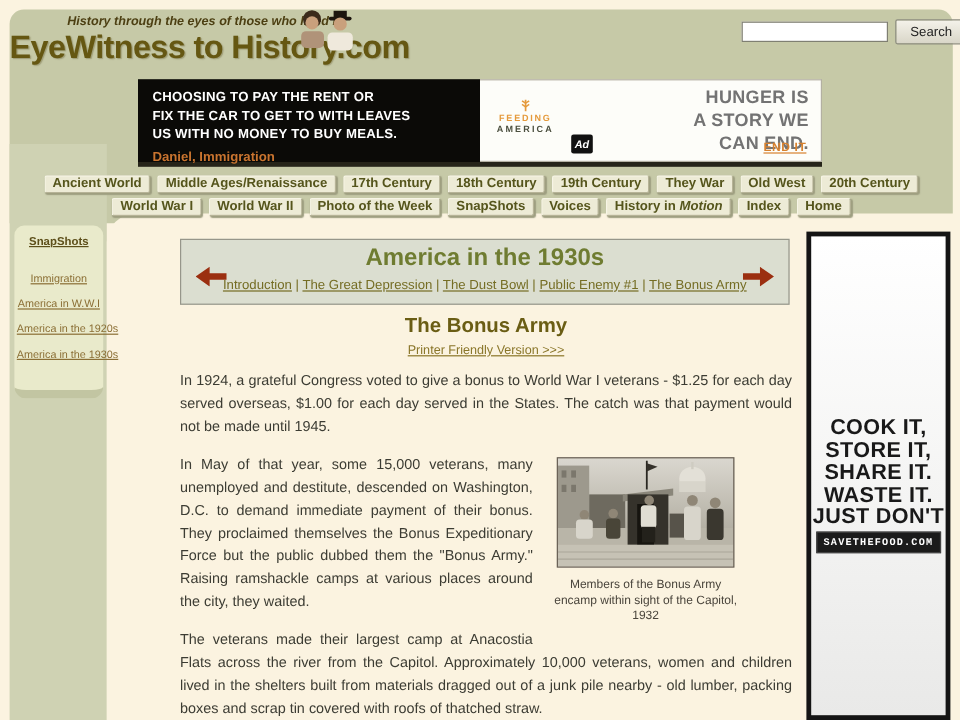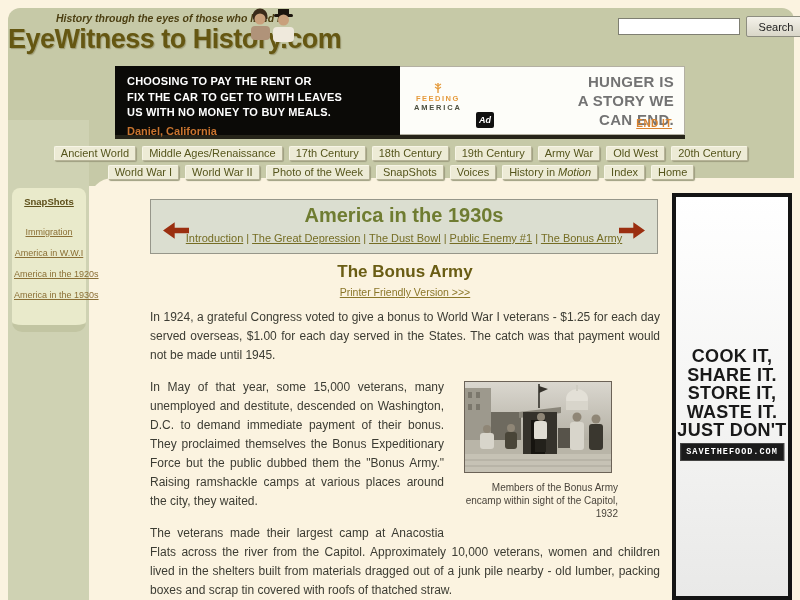--- a/index.html
+++ b/index.html
@@ -44,21 +44,21 @@
   .fa-l2 { font-size:7.5px; font-weight:bold; letter-spacing:1.8px; color:#4b4f3f; }
   .adcouncil { position:absolute; left:76px; bottom:6px; width:18px; height:16px; background:#111;
                color:#fff; font-size:9px; font-weight:bold; font-style:italic;
                display:flex; align-items:center; justify-content:center; border-radius:2px; }
 
   
   .nav-row { position:absolute; left:8px; width:786px; display:flex; justify-content:center; gap:6px; }
   .nav-row1 { top:146px; } .nav-row2 { top:165px; }
   .nav-btn { background:#edebd6; border:1px solid #f7f5e6; border-right-color:#b6b397;
              border-bottom-color:#b6b397; box-shadow:1px 1px 1px #9e9e80; border-radius:2px;
-             color:#55551c; font-weight:normal; font-size:11px; padding:0 6px 1px; white-space:nowrap;
+             color:#55551c; font-weight:bold; font-size:11px; padding:0 6px 1px; white-space:nowrap;
              cursor:pointer; }
   .nav-btn em { font-style:italic; }
 
   
   .side-panel { position:absolute; left:12px; top:188px; width:74px; background:#e9eacb;
                 border-radius:8px 8px 10px 10px; border-bottom:7px solid #c2c5a2;
                 padding:8px 2px 14px; text-align:center; }
   .side-title { font-size:9.5px; font-weight:bold; color:#5d4f1a; text-decoration:underline;
                 margin-bottom:20px; cursor:pointer; }
   .side-link { display:block; font-size:9px; color:#8b6f35; text-decoration:underline;
@@ -75,21 +75,21 @@
   .arrow-left  { left:12px;  clip-path:polygon(100% 34%, 45% 34%, 45% 2%, 0 50%, 45% 98%, 45% 66%, 100% 66%); }
   .arrow-right { right:12px; clip-path:polygon(0 34%, 55% 34%, 55% 2%, 100% 50%, 55% 98%, 55% 66%, 0 66%); }
 
   
   .content { position:absolute; left:150px; top:262px; width:510px; }
   .article-title { text-align:center; font-size:17px; font-weight:bold; color:#6a5d14; }
   .printer { text-align:center; font-size:10.5px; margin:4px 0 10px; }
   .printer span { color:#8a7629; text-decoration:underline; cursor:pointer; }
   .content p { text-align:justify; font-size:12px; line-height:19px; color:#3c3c33; margin-bottom:13px; }
   .content p.cont { margin-top:-13px; }
-  .photo-float { float:right; width:160px; margin:3px 42px 6px 14px; text-align:right; }
+  .photo-float { float:right; width:160px; margin:3px 42px 6px 14px; text-align:center; }
   .photo-frame { width:148px; height:92px; margin:0 auto; border:1px solid #6b6257; background:#b9b5a8; }
   .photo-caption { font-size:10px; line-height:13px; color:#4a453c; margin-top:8px; }
 
   
   .tower { position:absolute; left:672px; top:193px; width:120px; height:407px;
            background:#141414; padding:4px; cursor:pointer; }
   .tower-inner { position:relative; width:100%; height:100%;
                  background:linear-gradient(180deg,#ffffff 0%,#f4f4f3 55%,#e9e9e8 100%); }
   .cook-lines { position:absolute; top:150px; left:0; width:100%; text-align:center; }
   .cook-lines .ca-line { font-size:18px; font-weight:bold; color:#191919; line-height:18.5px; letter-spacing:.3px; }
@@ -122,21 +122,21 @@
   <input class="search-input" type="text" value="" style="">
   <button class="search-btn">Search</button>
 
   <div class="banner">
     <div class="banner-left">
       <div>
           <div class="bl-line">CHOOSING TO PAY THE RENT OR</div>
           <div class="bl-line">FIX THE CAR TO GET TO WITH LEAVES</div>
           <div class="bl-line">US WITH NO MONEY TO BUY MEALS.</div>
         </div>
-      <div class="attribution">Daniel, California</div>
+      <div class="attribution">Daniel, Immigration</div>
     </div>
     <div class="banner-right">
       <div class="hunger">
           <div class="hr-line">HUNGER IS</div>
           <div class="hr-line">A STORY WE</div>
           <div class="hr-line">CAN END.</div>
         </div>
       <div class="endit">END IT</div>
       <div class="fa-logo">
         <svg class="fa-wheat" width="8" height="10" viewBox="0 0 8 10">
@@ -152,21 +152,21 @@
       <div class="adcouncil">Ad</div>
     </div>
   </div>
 
   <div class="nav-row nav-row1">
       <div class="nav-btn">Ancient World</div>
       <div class="nav-btn">Middle Ages/Renaissance</div>
       <div class="nav-btn">17th Century</div>
       <div class="nav-btn">18th Century</div>
       <div class="nav-btn">19th Century</div>
-      <div class="nav-btn">Army War</div>
+      <div class="nav-btn">They War</div>
       <div class="nav-btn">Old West</div>
       <div class="nav-btn">20th Century</div>
     </div>
   <div class="nav-row nav-row2">
       <div class="nav-btn">World War I</div>
       <div class="nav-btn">World War II</div>
       <div class="nav-btn">Photo of the Week</div>
       <div class="nav-btn">SnapShots</div>
       <div class="nav-btn">Voices</div>
       <div class="nav-btn"><span>History in </span><em>Motion</em></div>
@@ -243,22 +243,22 @@
     </div>
     <p>In May of that year, some 15,000 veterans, many unemployed and destitute, descended on Washington, D.C. to demand immediate payment of their bonus. They proclaimed themselves the Bonus Expeditionary Force but the public dubbed them the "Bonus Army." Raising ramshackle camps at various places around the city, they waited.</p>
     <p>The veterans made their largest camp at Anacostia Flats across the river from the Capitol. Approximately 10,000 veterans, women and children lived in the shelters built from materials dragged out of a junk pile nearby - old lumber, packing boxes and scrap tin covered with roofs of thatched straw.</p>
 
   </div>
 
   <div class="tower">
     <div class="tower-inner">
       <div class="cook-lines">
           <div class="ca-line">COOK IT,</div>
+          <div class="ca-line">STORE IT,</div>
           <div class="ca-line">SHARE IT.</div>
-          <div class="ca-line">STORE IT,</div>
           <div class="ca-line">WASTE IT.</div>
           <div class="ca-line">JUST DON'T</div>
         </div>
       <div class="stf-box">SAVETHEFOOD.COM</div>
     </div>
   </div>
 
 </div>
 
 </body></html>

